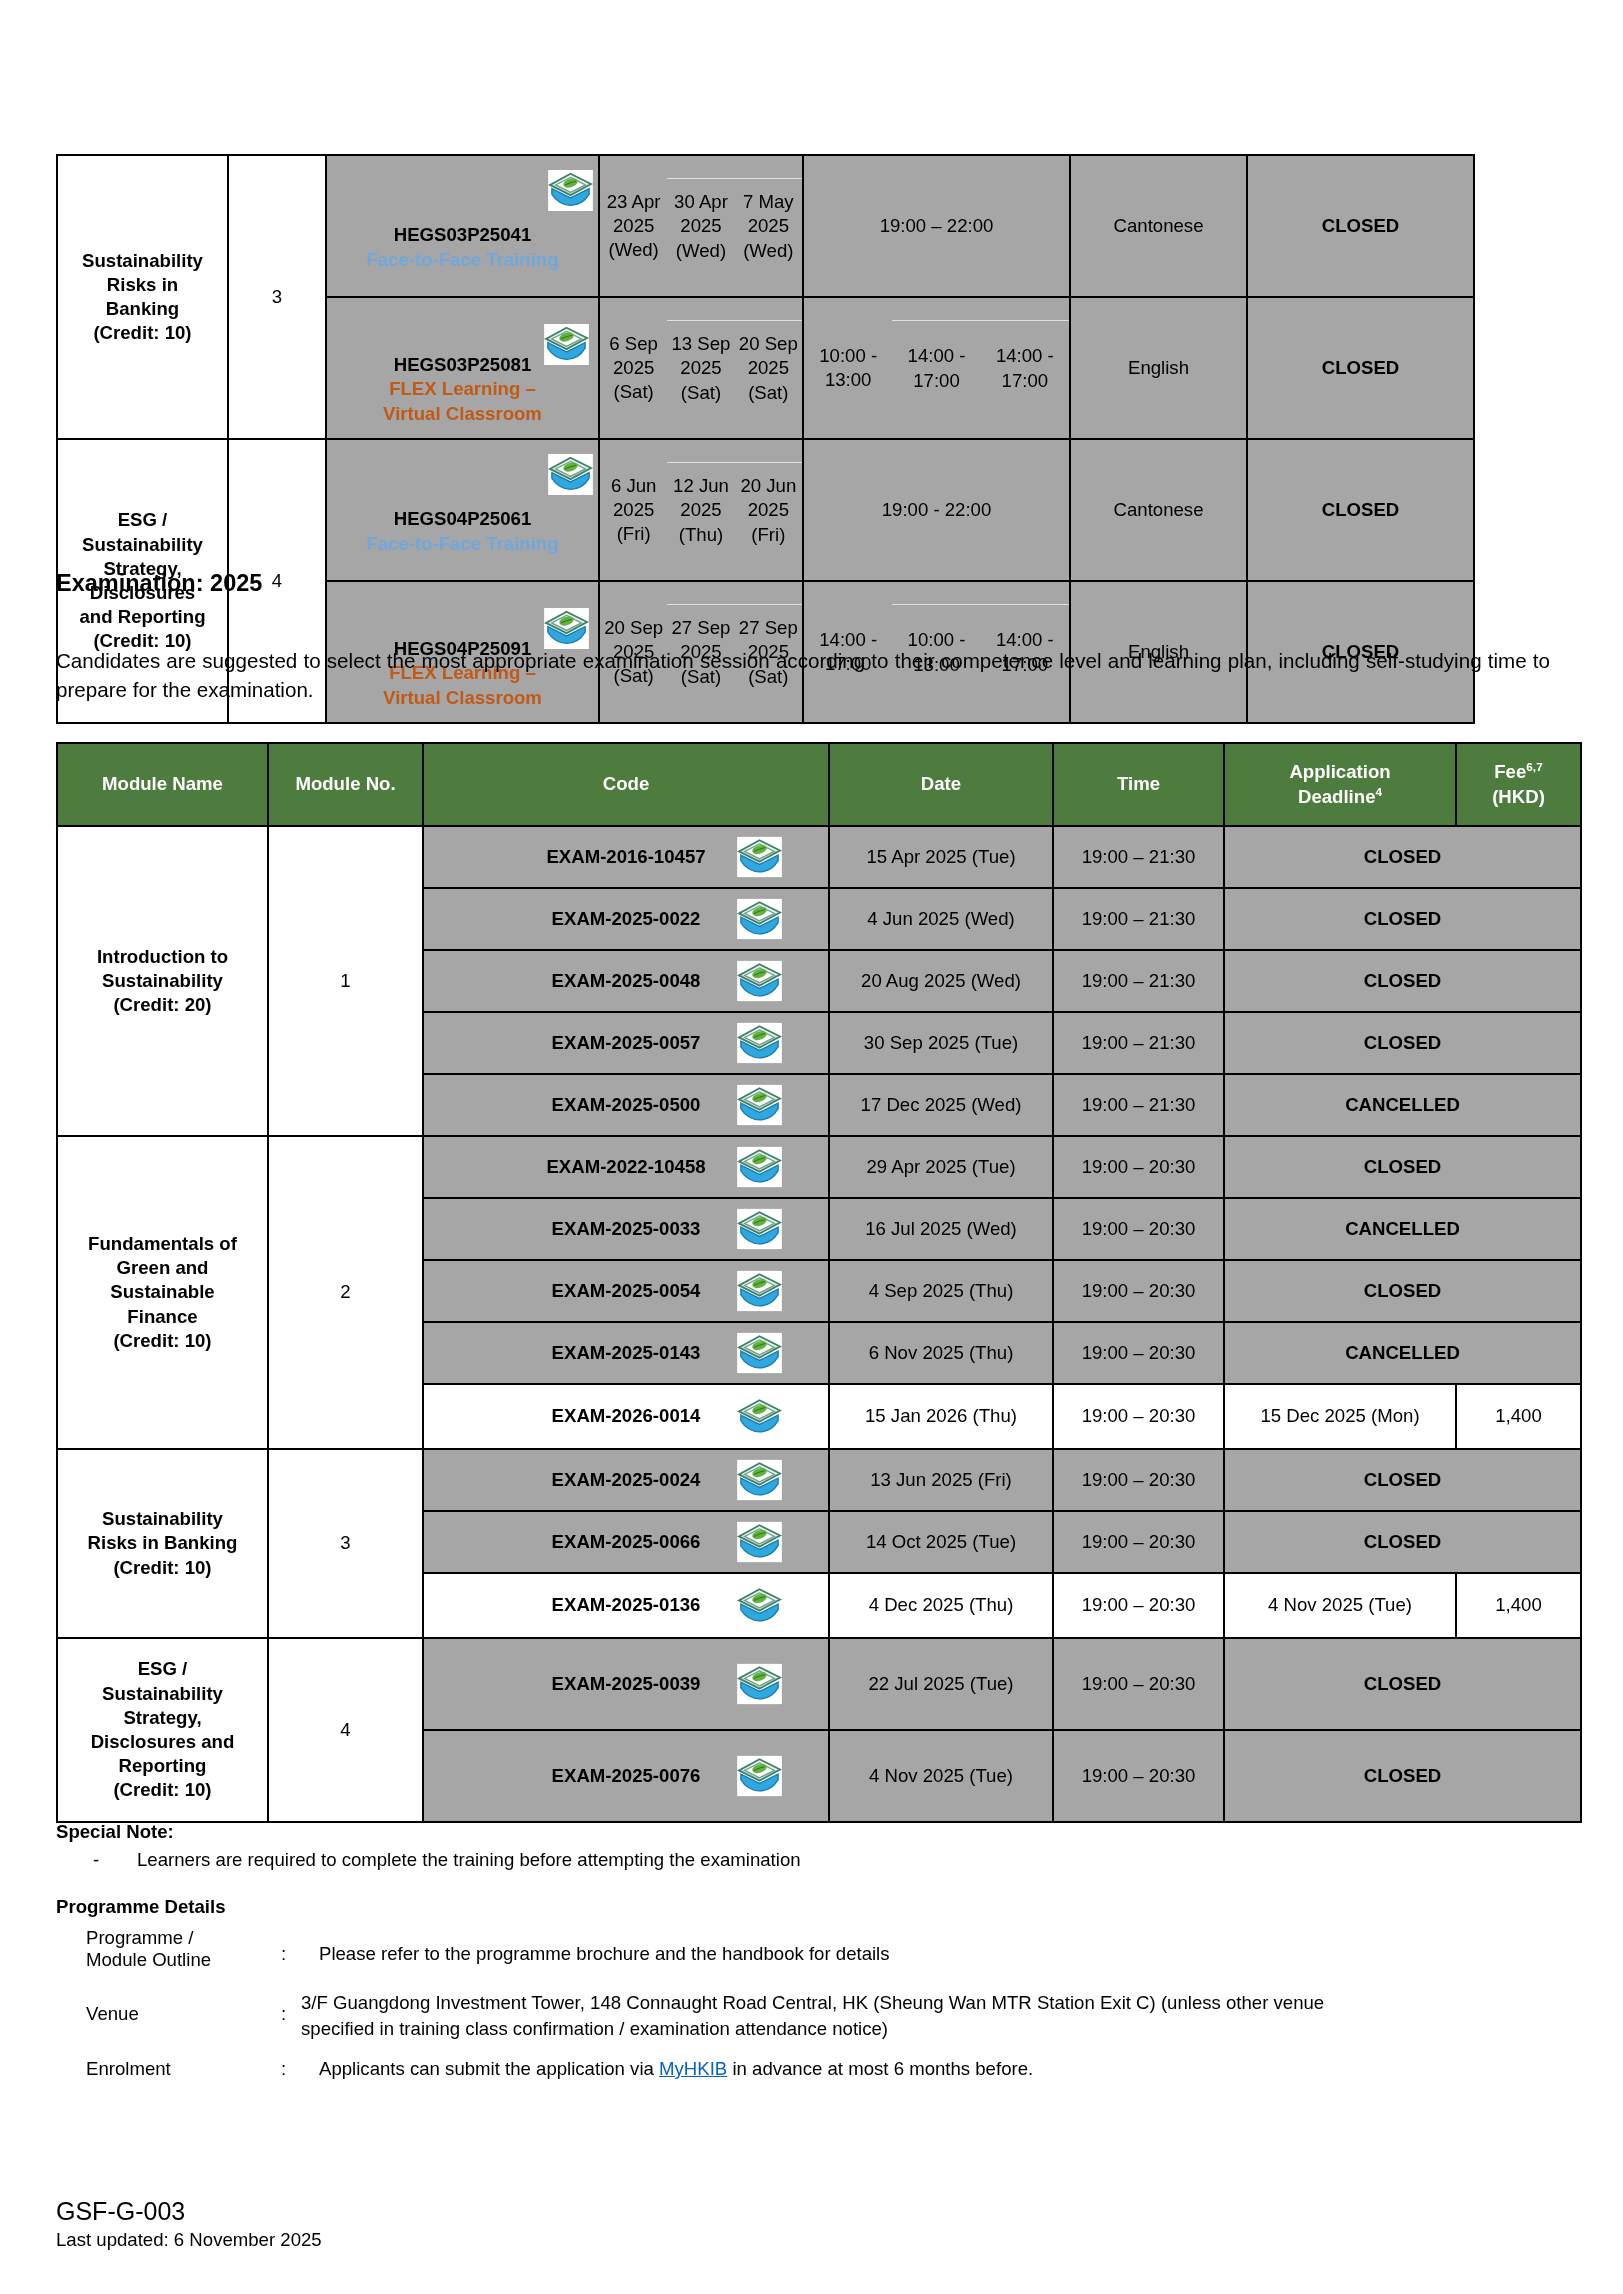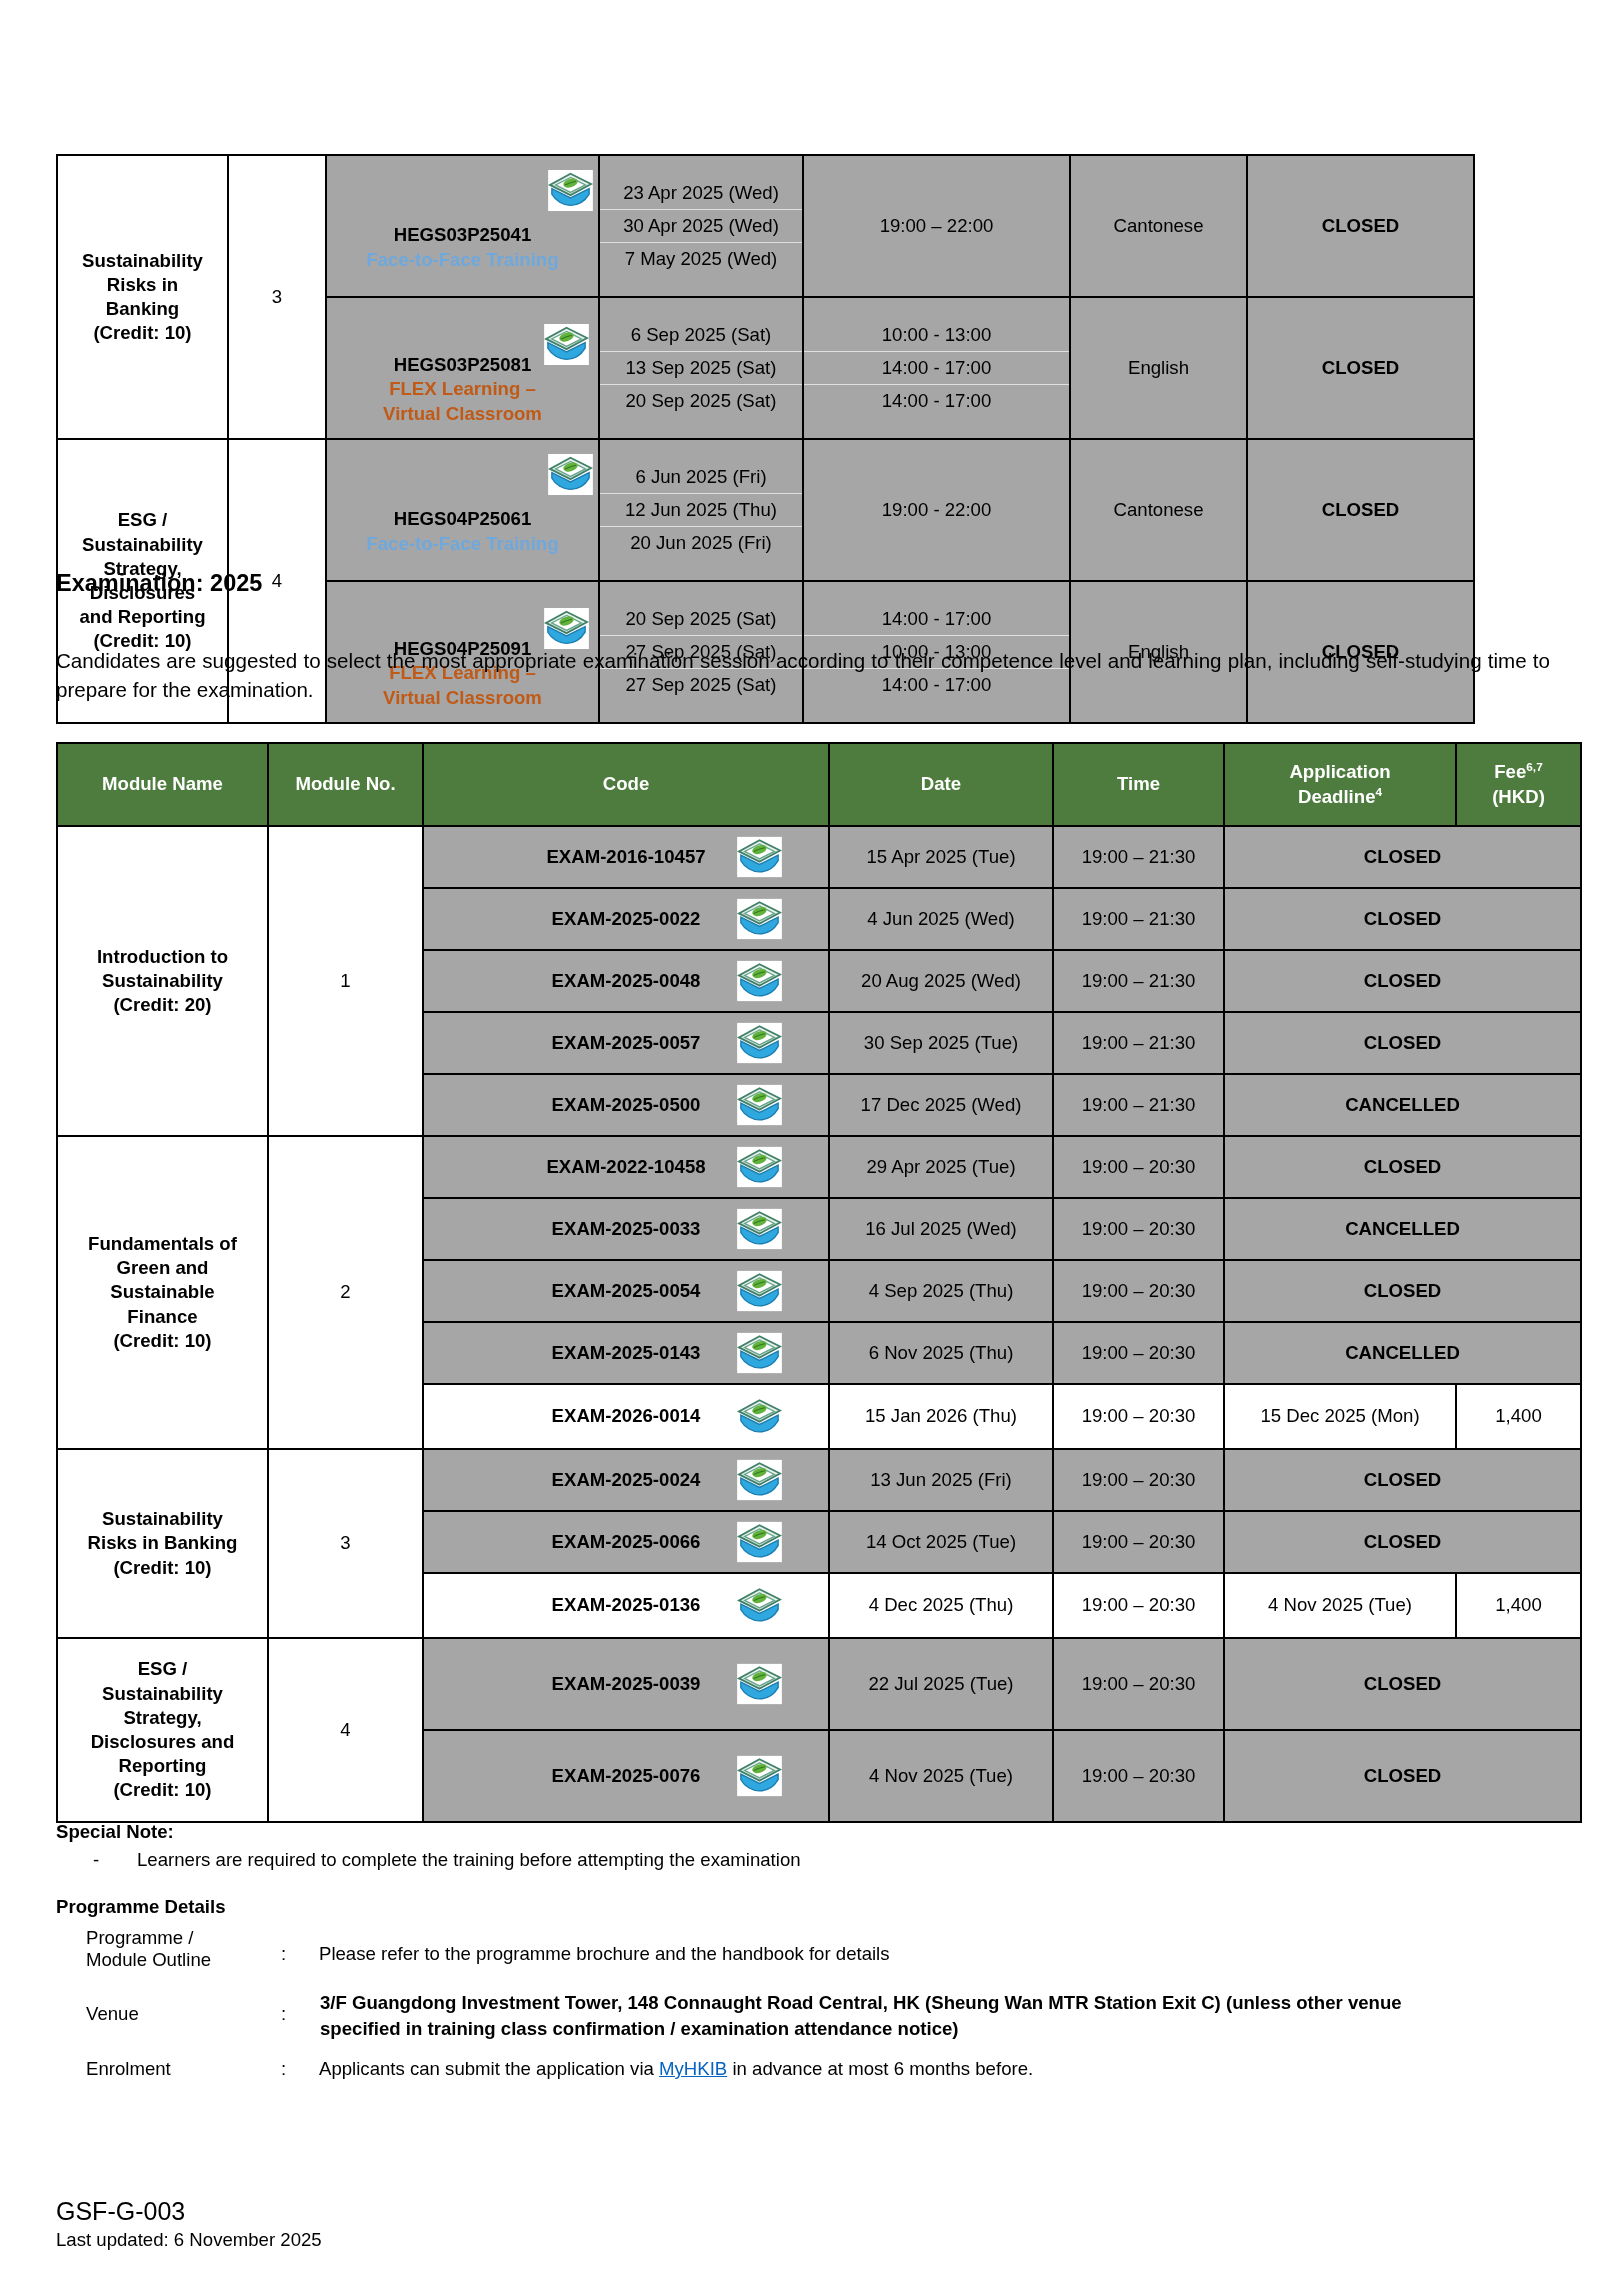--- a/index.html
+++ b/index.html
@@ -25,21 +25,21 @@
   .thick { border-top:2.9px solid #000; }
 
   
   .t-train { position:absolute; left:56px; top:154px; border-top:2.9px solid #000; }
   .t-train .sesscell { height:97px; position:relative; }
   .codewrap { height:97px; display:flex; flex-direction:column; align-items:center; justify-content:center;margin-top:43px; }
   .tcode { font-weight:bold; }
   .mode { font-weight:bold; }
   .mode.f2f { color:var(--f2f); }
   .mode.flex { color:var(--flex); white-space:pre-line; }
-  .subs { display:flex; flex-direction:column; height:97px; }
+  .subs { display:flex; flex-direction:row; height:97px; }
   .sub { flex:1; display:flex; align-items:center; justify-content:center; }
   .sub + .sub { border-top:1px solid rgba(255,255,255,.65); }
   .single { display:flex; align-items:center; justify-content:center; height:97px; }
 
   .bicon { position:absolute; width:47px; height:41px; }
   .pos-a { right:3.9px; top:13.7px; }
   .pos-b { right:7.8px; top:25.5px; }
 
   
   .h-exam { position:absolute; left:56px; top:570px; font-size:23.5px; font-weight:bold; }
@@ -55,21 +55,21 @@
   
   .note-title { position:absolute; left:56px; top:1821px; font-size:18.6px; font-weight:bold; }
   .note-dash  { position:absolute; left:93px; top:1849px; font-size:18.6px; }
   .note-item  { position:absolute; left:137px; top:1849px; font-size:18.6px; }
   .pd-title   { position:absolute; left:56px; top:1896px; font-size:18.6px; font-weight:bold; }
   .pd-label1  { position:absolute; left:86px;  top:1927px; font-size:18.6px; white-space:pre-line; }
   .pd-colon1  { position:absolute; left:281px; top:1943px; font-size:18.6px; }
   .pd-value1  { position:absolute; left:319px; top:1943px; font-size:18.6px; }
   .pd-label2  { position:absolute; left:86px;  top:2003px; font-size:18.6px; }
   .pd-colon2  { position:absolute; left:281px; top:2003px; font-size:18.6px; }
-  .pd-value2  { position:absolute; left:320px; top:1990px; font-size:18.6px; white-space:pre-line; line-height:1.4;font-weight:bold; }
+  .pd-value2  { position:absolute; left:301px; top:1990px; font-size:18.6px; white-space:pre-line; line-height:1.4; }
   .pd-label3  { position:absolute; left:86px;  top:2058px; font-size:18.6px; }
   .pd-colon3  { position:absolute; left:281px; top:2058px; font-size:18.6px; }
   .pd-value3  { position:absolute; left:319px; top:2058px; font-size:18.6px; }
   .pd-value3 a { color:var(--link); text-decoration:underline; }
   .footer1 { position:absolute; left:56px; top:2197px; font-size:25px; }
   .footer2 { position:absolute; left:56px; top:2229px; font-size:18.6px; }
   .defs { position:absolute; width:0; height:0; overflow:hidden; }
 </style>
 </head>
 <body>

